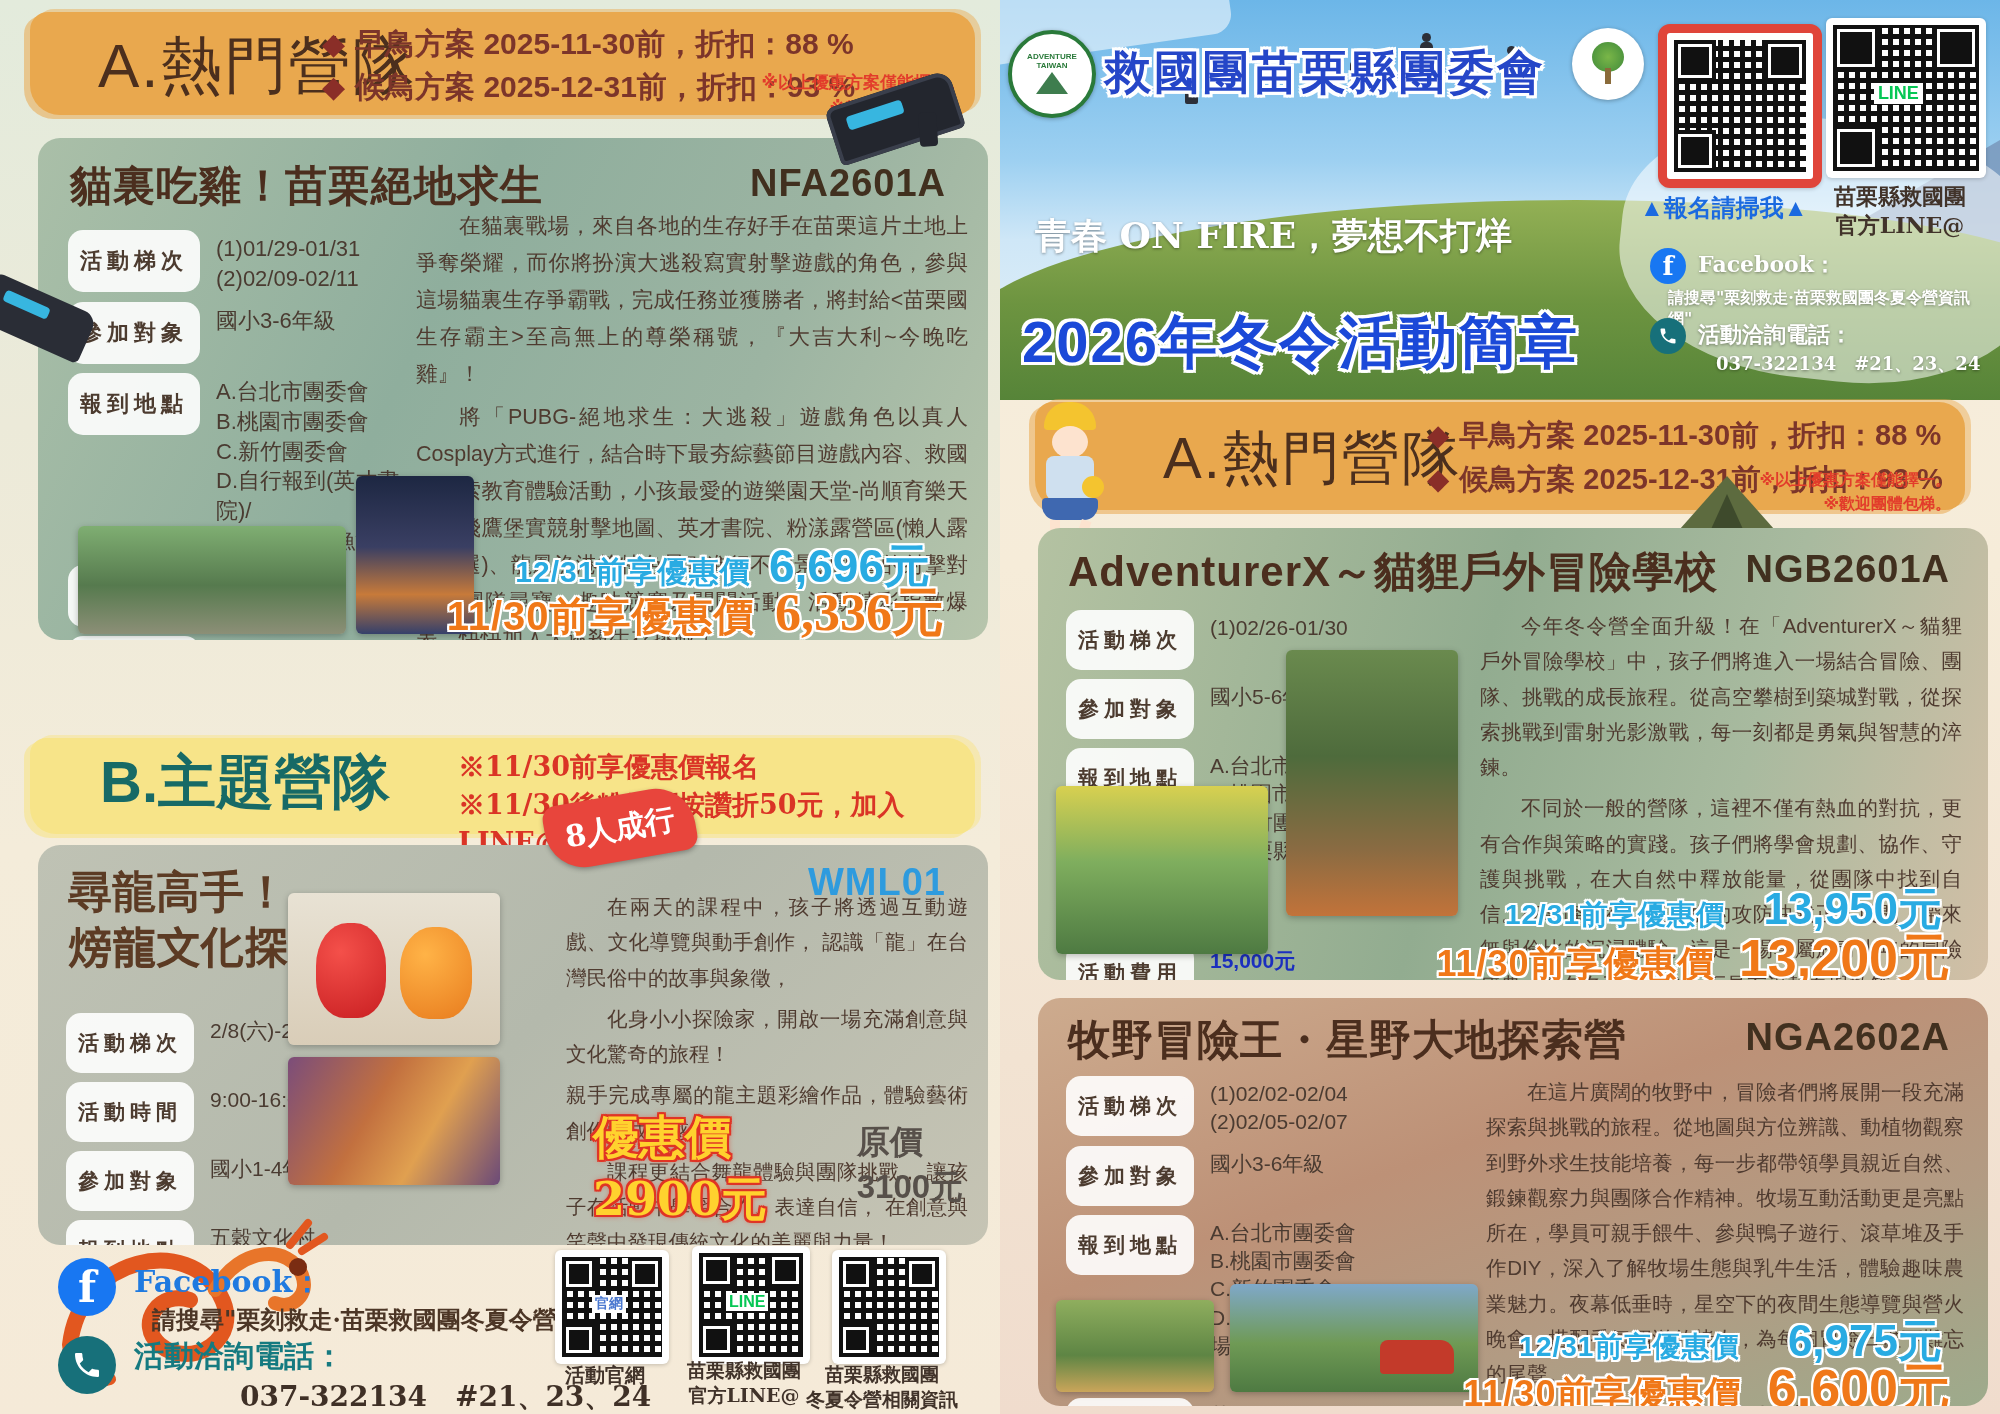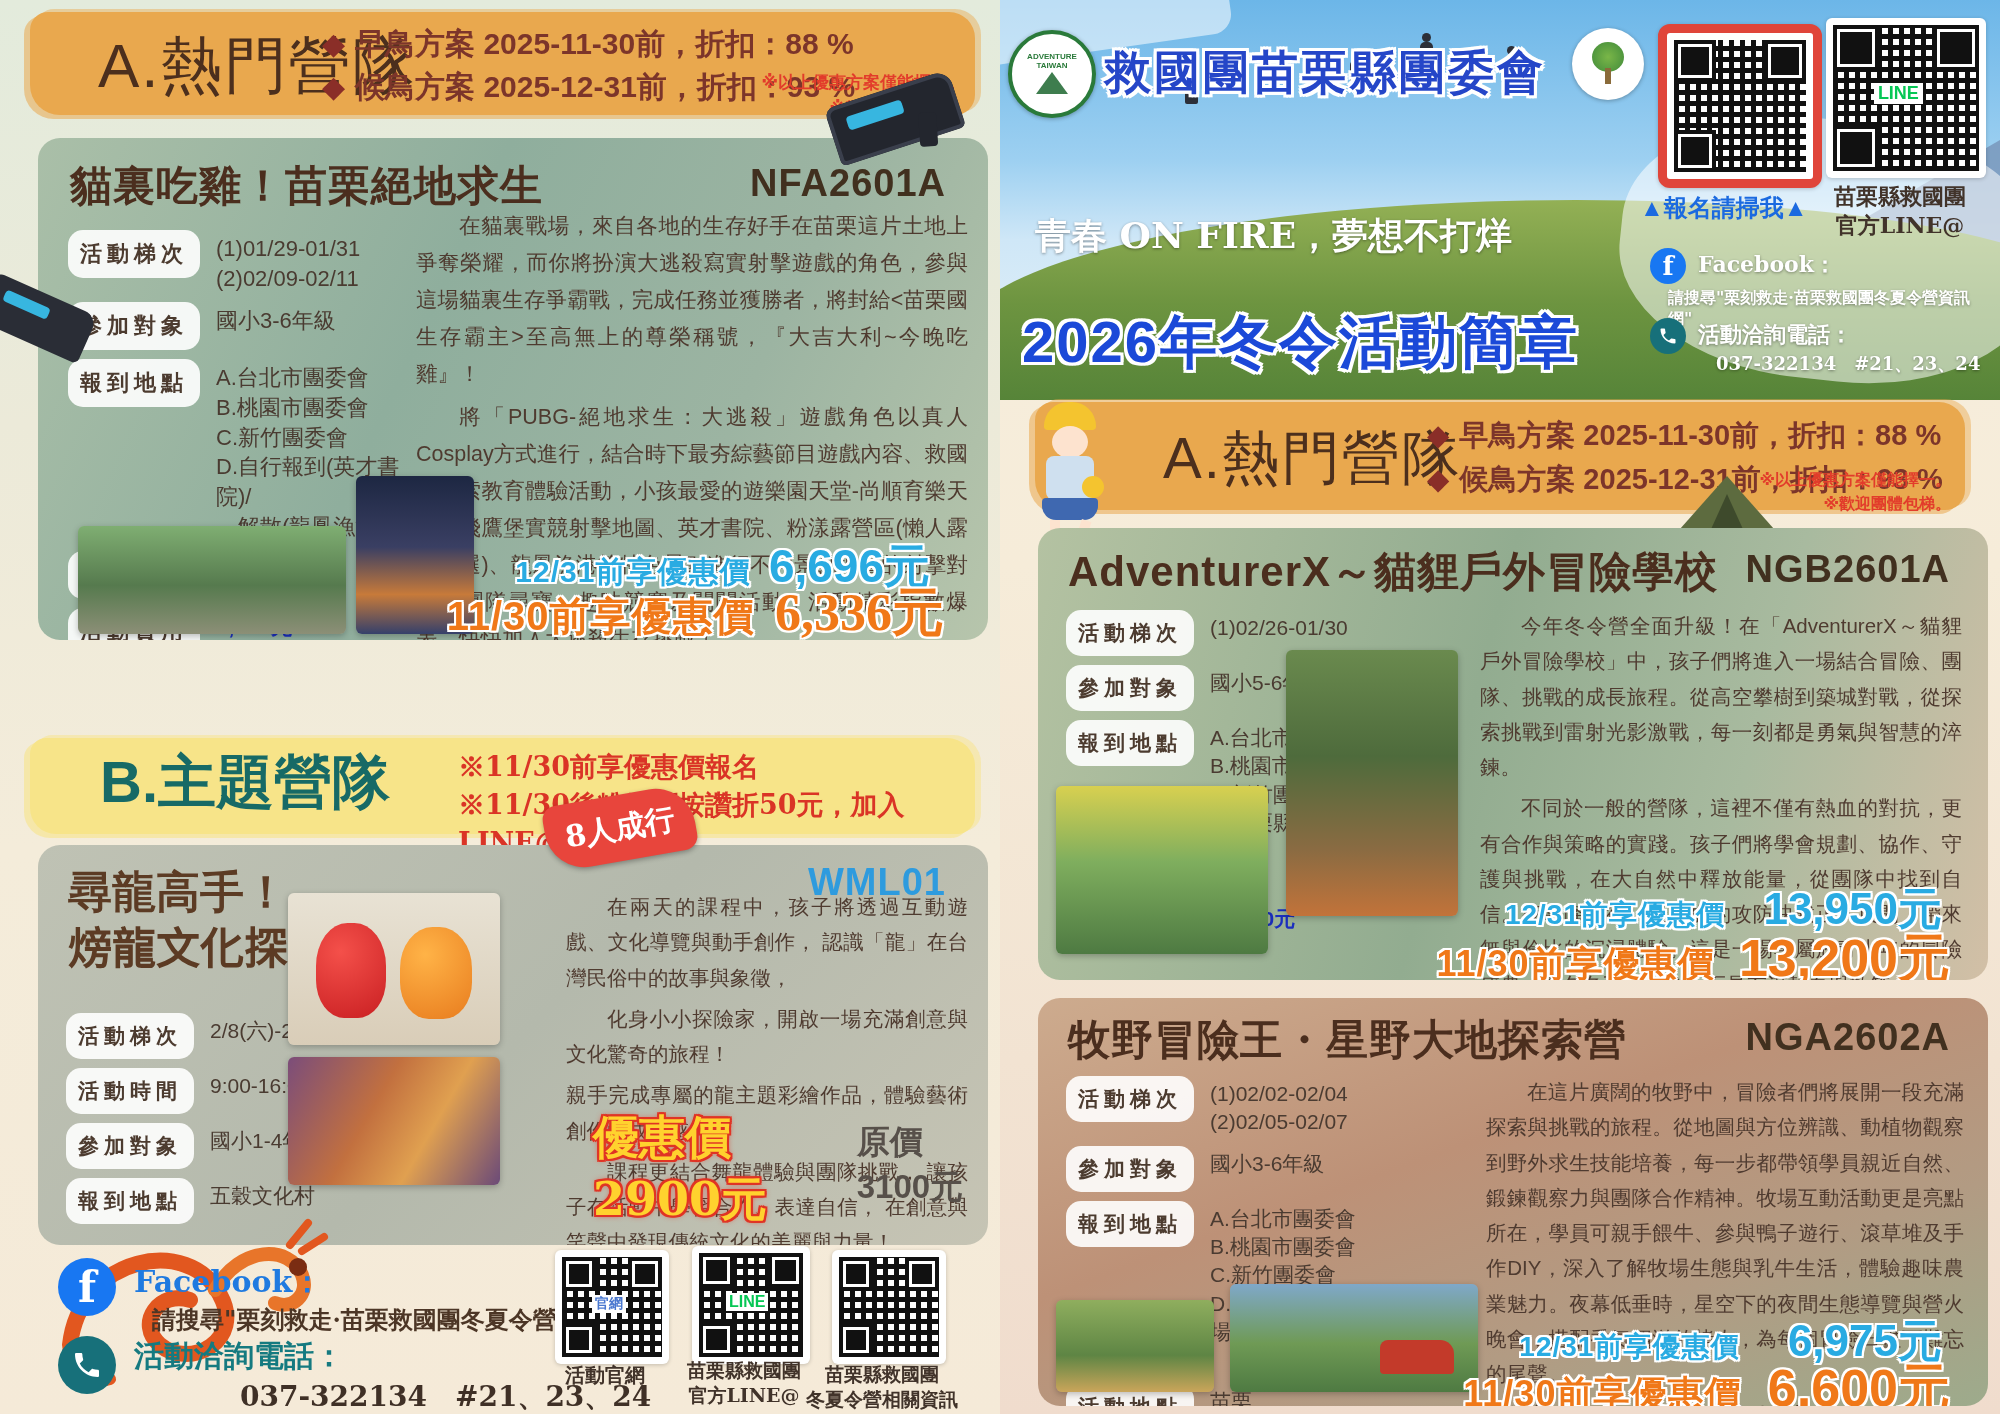--- a/index.html
+++ b/index.html
@@ -24,21 +24,21 @@
   .rednote{color:#e23c2b;font-weight:700;text-align:right;line-height:1.5;}
   
   .card{border-radius:22px;overflow:hidden;}
   .card1{background:linear-gradient(115deg,#aabfa8 0%,#8fae9d 40%,#9cb4a2 70%,#b7c5ac 100%);}
   .card2{background:linear-gradient(135deg,#bfc2b4 0%,#b4b9ac 50%,#c6c4b4 100%);}
   .card3{background:linear-gradient(105deg,#b4c2a2 0%,#92ac90 45%,#a8ba9f 72%,#d2bfa6 100%);}
   .card4{background:linear-gradient(160deg,#cdab8e 0%,#bd9177 40%,#b29b83 70%,#9dab8c 100%);}
   .camp-title{font-weight:900;color:#4b2e1e;letter-spacing:1px;}
   .camp-code{font-weight:900;letter-spacing:1px;}
   .frow{display:flex;align-items:flex-start;margin-bottom:9px;}
-  .pill{background:rgba(255,255,255,.9);border-radius:15px;padding:9px 12px;
+  .pill{background:rgba(255,255,255,.9);border-radius:15px;padding:16px 12px;
         font-weight:700;color:#4c3b2f;letter-spacing:5px;white-space:nowrap;flex:0 0 auto;}
   .fval{padding-top:4px;margin-left:16px;color:#4a3b31;font-weight:500;line-height:1.35;}
   .fee{color:#1b2fbf;font-weight:900;}
   .bodytxt p{margin:4px 0 6px 0;text-align:justify;line-height:1.72;color:#4f3b30;}
   .bodytxt p.ind{text-indent:2em;}
   .outline-w{text-shadow:2px 0 0 #fff,-2px 0 0 #fff,0 2px 0 #fff,0 -2px 0 #fff,
     2px 2px 0 #fff,-2px -2px 0 #fff,2px -2px 0 #fff,-2px 2px 0 #fff;}
   .price-late{color:#29abe2;font-weight:900;}
   .price-early{color:#f07818;font-weight:900;}
   .price-label{letter-spacing:1px;}

